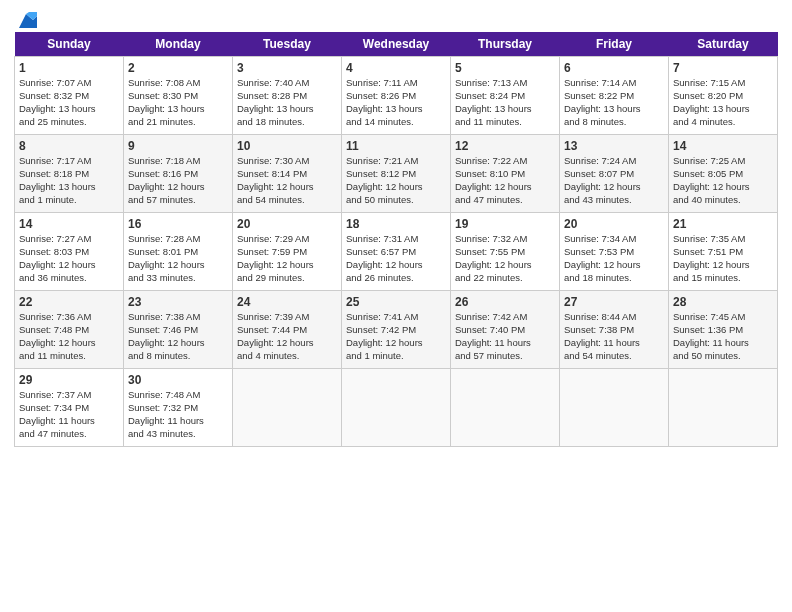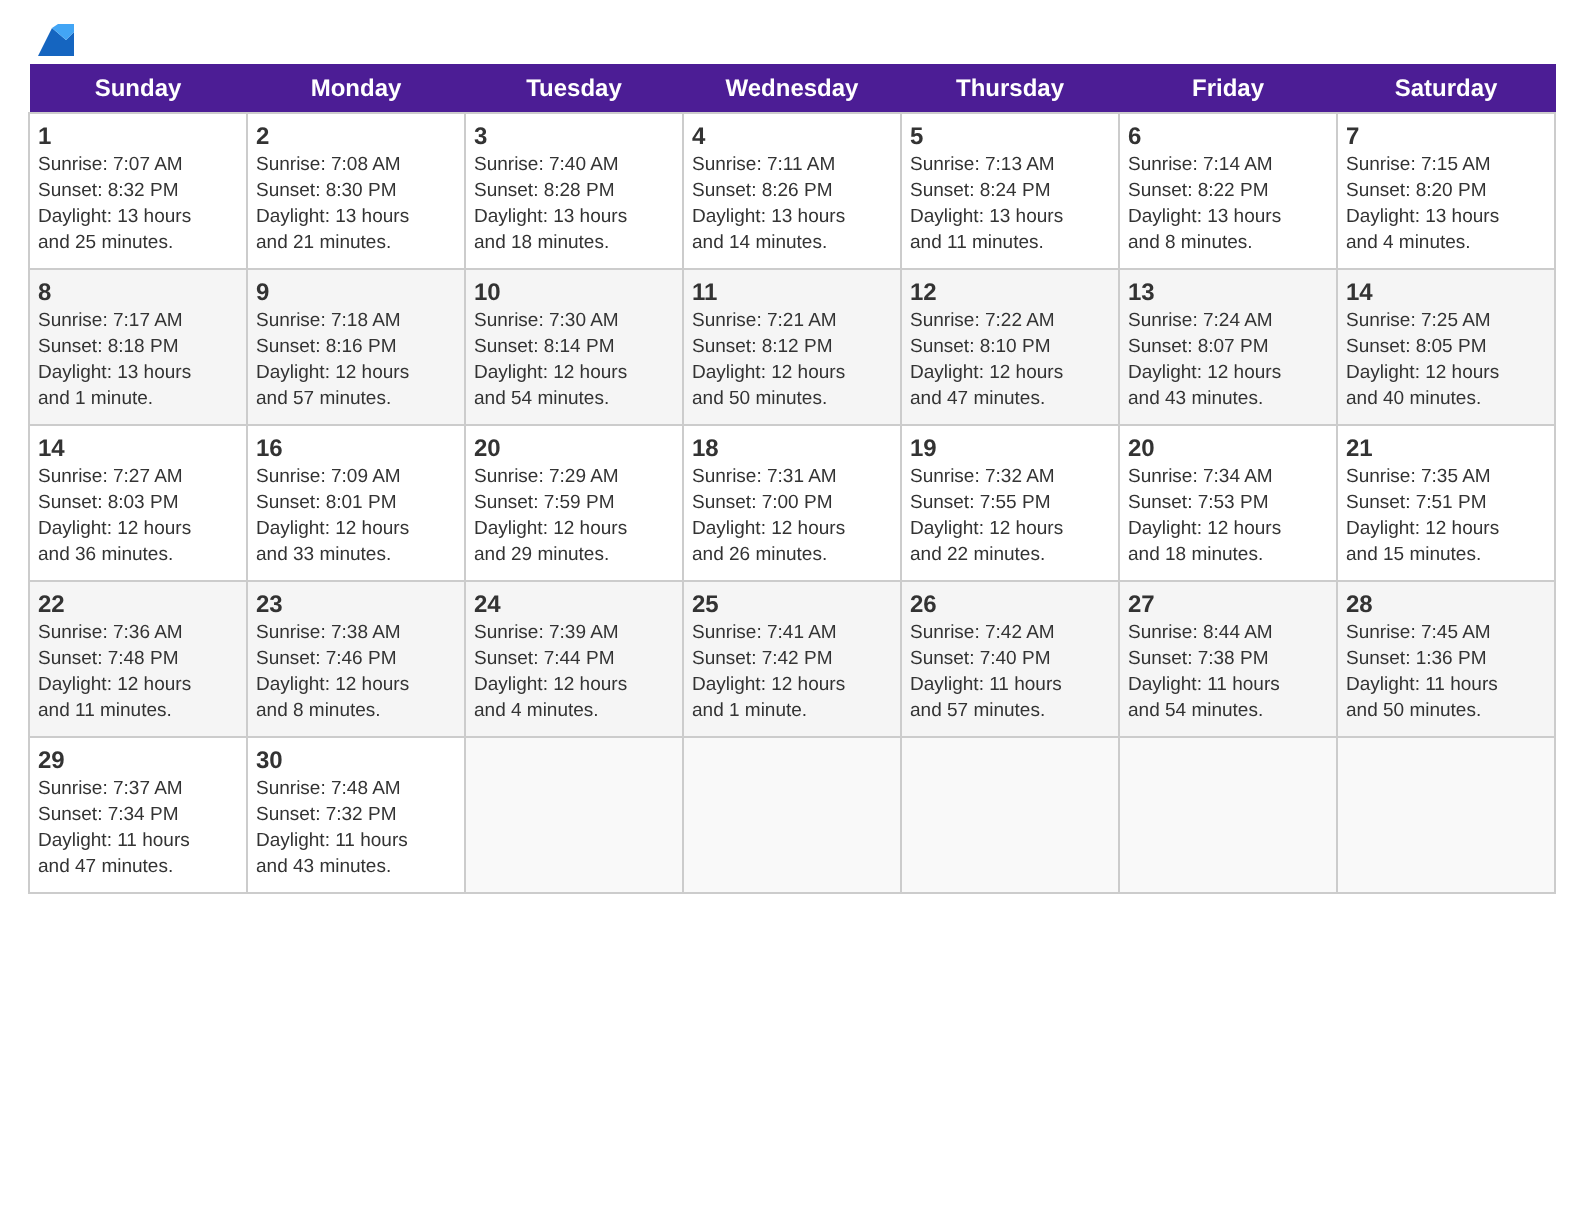--- a/index.html
+++ b/index.html
@@ -229,36 +229,36 @@
         <tr>
           <td>
             <div class="day-num">14</div>
             <div>Sunrise: 7:27 AM</div>
             <div>Sunset: 8:03 PM</div>
             <div>Daylight: 12 hours</div>
             <div>and 36 minutes.</div>
           </td>
           <td>
             <div class="day-num">16</div>
-            <div>Sunrise: 7:09 AM</div>
+            <div>Sunrise: 7:28 AM</div>
             <div>Sunset: 8:01 PM</div>
             <div>Daylight: 12 hours</div>
             <div>and 33 minutes.</div>
           </td>
           <td>
             <div class="day-num">20</div>
             <div>Sunrise: 7:29 AM</div>
             <div>Sunset: 7:59 PM</div>
             <div>Daylight: 12 hours</div>
             <div>and 29 minutes.</div>
           </td>
           <td>
             <div class="day-num">18</div>
             <div>Sunrise: 7:31 AM</div>
-            <div>Sunset: 7:00 PM</div>
+            <div>Sunset: 6:57 PM</div>
             <div>Daylight: 12 hours</div>
             <div>and 26 minutes.</div>
           </td>
           <td>
             <div class="day-num">19</div>
             <div>Sunrise: 7:32 AM</div>
             <div>Sunset: 7:55 PM</div>
             <div>Daylight: 12 hours</div>
             <div>and 22 minutes.</div>
           </td>

